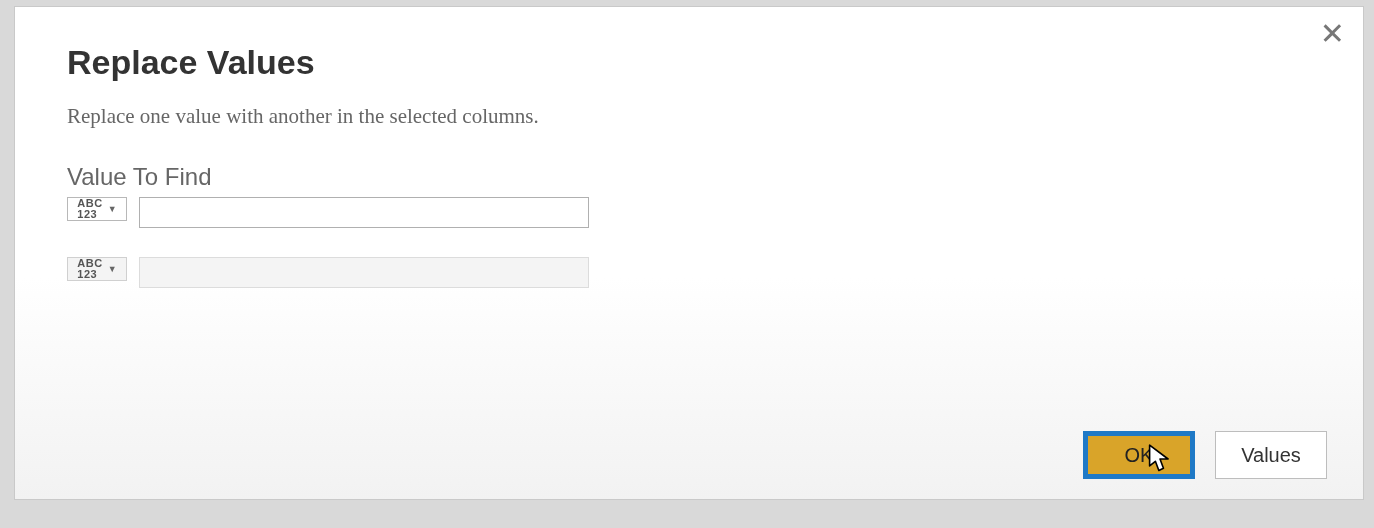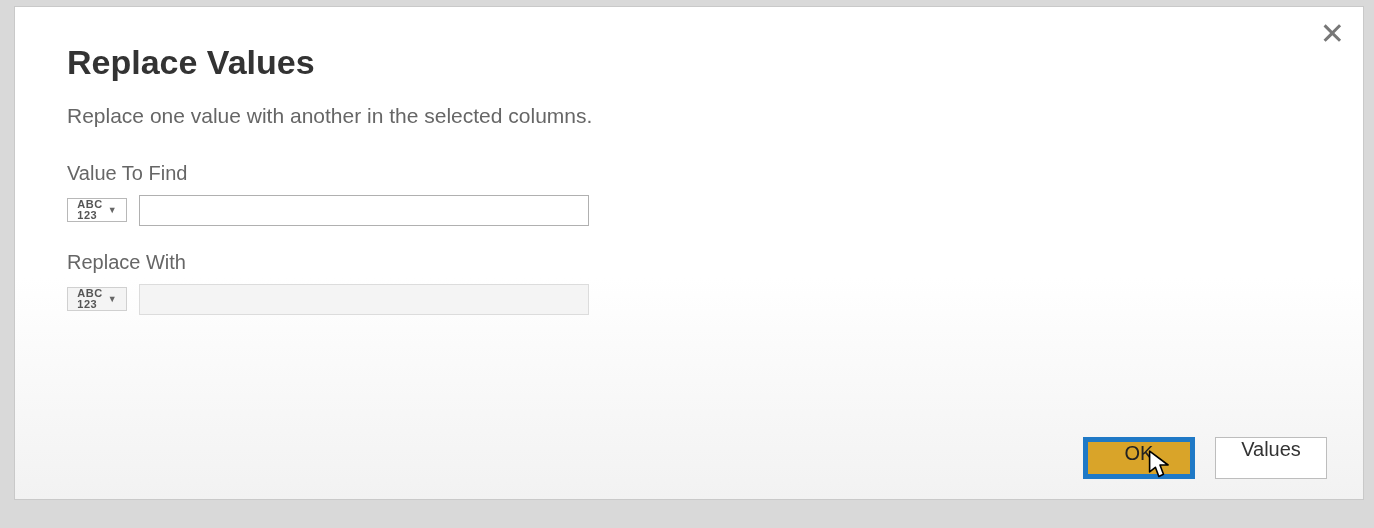--- a/index.html
+++ b/index.html
@@ -42,32 +42,33 @@
   .title {
     font-size: 34px;
     font-weight: 700;
     color: #333333;
     margin: 14px 0 22px 0;
   }
   .subtitle {
     font-size: 21px;
     color: #666666;
     margin-bottom: 34px;
+    font-family: Liberation Serif, serif;
   }
   .field-block {
     margin-bottom: 22px;
   }
   .field-label {
-    font-size: 20px;
+    font-size: 24px;
     color: #666666;
     margin-bottom: 6px;
   }
   .field-row {
     display: flex;
-    align-items: center;
+    align-items: flex-start;
     height: 38px;
   }
   .type-selector {
     width: 60px;
     border: 1px solid #b8b8b8;
     background: #ffffff;
     display: flex;
     align-items: center;
     justify-content: center;
     box-sizing: border-box;
@@ -108,28 +109,28 @@
   }
   .button-row {
     position: absolute;
     bottom: 20px;
     right: 36px;
     display: flex;
     gap: 20px;
   }
   .btn {
     min-width: 112px;
-    height: 42px;
+    height: 48px;
     border: 1px solid #bdbdbd;
     background: #ffffff;
     font-size: 20px;
     color: #333;
     cursor: pointer;
     display: flex;
-    align-items: flex-start;
+    align-items: center;
     justify-content: center;
     box-sizing: border-box;
   }
   .btn-ok {
     background: #d9a429;
     border: 5px solid #1f79c6;
     color: #222;
     position: relative;
   }
   .cursor-icon {
@@ -163,21 +164,20 @@
             <span>ABC</span>
             <span>123</span>
           </div>
           <span class="caret">▼</span>
         </div>
         <input class="text-input" type="text" value="" style="">
       </div>
     </div>
 
     <div class="field-block">
-      <div class="field-label">Replace With</div>
       <div class="field-row">
         <div class="type-selector disabled">
           <div class="stack">
             <span>ABC</span>
             <span>123</span>
           </div>
           <span class="caret">▼</span>
         </div>
         <input class="text-input disabled" type="text" value="" style="">
       </div>

